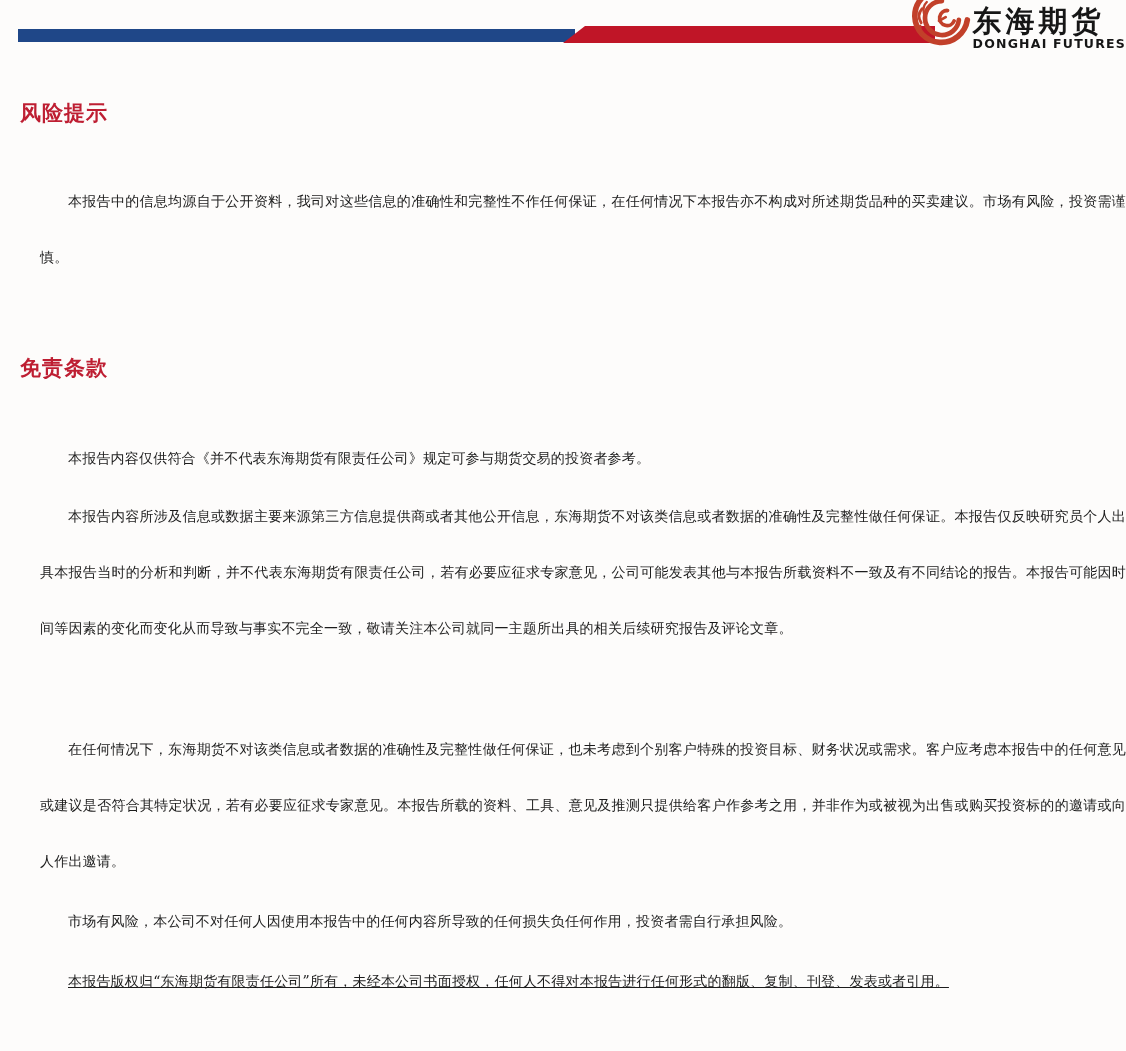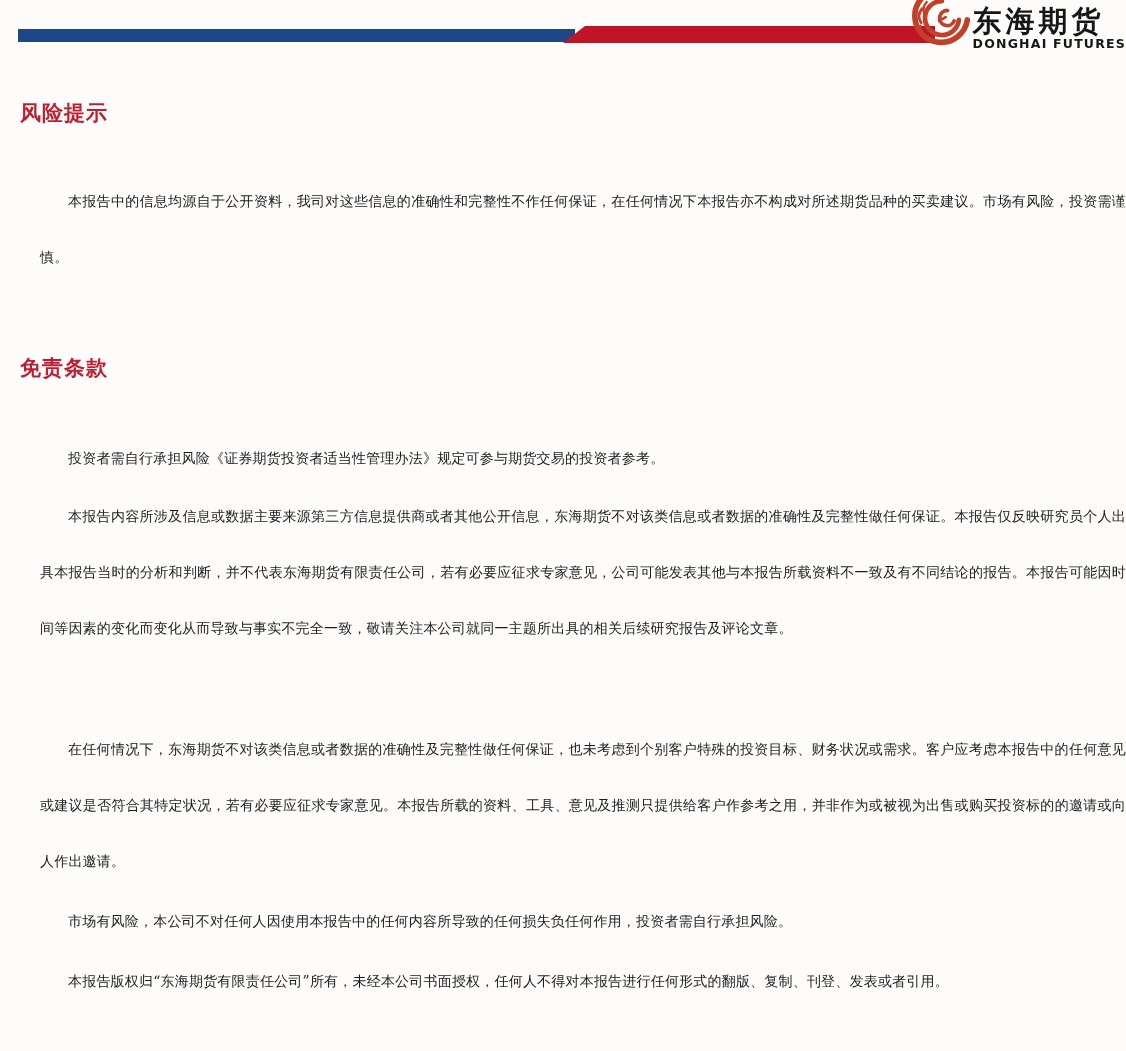--- a/index.html
+++ b/index.html
@@ -64,21 +64,21 @@
     font-size:14px;line-height:56px;letter-spacing:0.2px;
     text-align:justify;text-justify:inter-ideograph;
     text-indent:2em;
     color:var(--text);
   }
   #para-risk-1{top:157px;}
   #para-disc-1{top:414px;}
   #para-disc-2{top:472px;}
   #para-disc-3{top:705px;}
   #para-disc-4{top:877px;}
-  #para-disc-5{top:937px;}
+  #para-disc-5{top:937px;text-decoration:underline;}
 </style>
 </head>
 <body>
 
 <div class="topbar-blue"></div>
 <div class="topbar-red"></div>
 
 <div class="logo">
   <svg class="logo-icon" viewBox="0 0 64 70" aria-hidden="true">
     <path d="M30 4 A28 28 0 1 0 61 36" stroke-width="6"></path>
@@ -92,17 +92,17 @@
   <div class="logo-text">
     <span class="logo-cn">东海期货</span>
     <span class="logo-en">DONGHAI FUTURES</span>
   </div>
 </div>
 
 <h2 class="sec-heading" id="heading-risk">风险提示</h2>
 <p class="para" id="para-risk-1">本报告中的信息均源自于公开资料，我司对这些信息的准确性和完整性不作任何保证，在任何情况下本报告亦不构成对所述期货品种的买卖建议。市场有风险，投资需谨慎。</p>
 
 <h2 class="sec-heading" id="heading-disclaimer">免责条款</h2>
-<p class="para" id="para-disc-1">投资者需自行承担风险《证券期货投资者适当性管理办法》规定可参与期货交易的投资者参考。</p>
+<p class="para" id="para-disc-1">本报告内容仅供符合《并不代表东海期货有限责任公司》规定可参与期货交易的投资者参考。</p>
 <p class="para" id="para-disc-2">本报告内容所涉及信息或数据主要来源第三方信息提供商或者其他公开信息，东海期货不对该类信息或者数据的准确性及完整性做任何保证。本报告仅反映研究员个人出具本报告当时的分析和判断，并不代表东海期货有限责任公司，若有必要应征求专家意见，公司可能发表其他与本报告所载资料不一致及有不同结论的报告。本报告可能因时间等因素的变化而变化从而导致与事实不完全一致，敬请关注本公司就同一主题所出具的相关后续研究报告及评论文章。</p>
 <p class="para" id="para-disc-3">在任何情况下，东海期货不对该类信息或者数据的准确性及完整性做任何保证，也未考虑到个别客户特殊的投资目标、财务状况或需求。客户应考虑本报告中的任何意见或建议是否符合其特定状况，若有必要应征求专家意见。本报告所载的资料、工具、意见及推测只提供给客户作参考之用，并非作为或被视为出售或购买投资标的的邀请或向人作出邀请。</p>
 <p class="para" id="para-disc-4">市场有风险，本公司不对任何人因使用本报告中的任何内容所导致的任何损失负任何作用，投资者需自行承担风险。</p>
 <p class="para" id="para-disc-5">本报告版权归“东海期货有限责任公司”所有，未经本公司书面授权，任何人不得对本报告进行任何形式的翻版、复制、刊登、发表或者引用。</p>
 
 </body></html>

